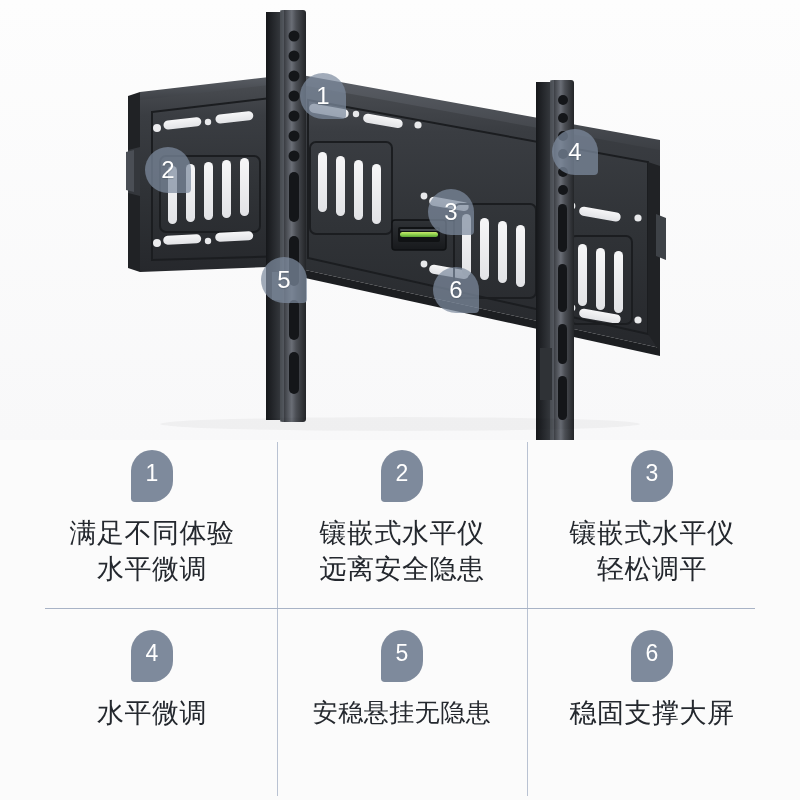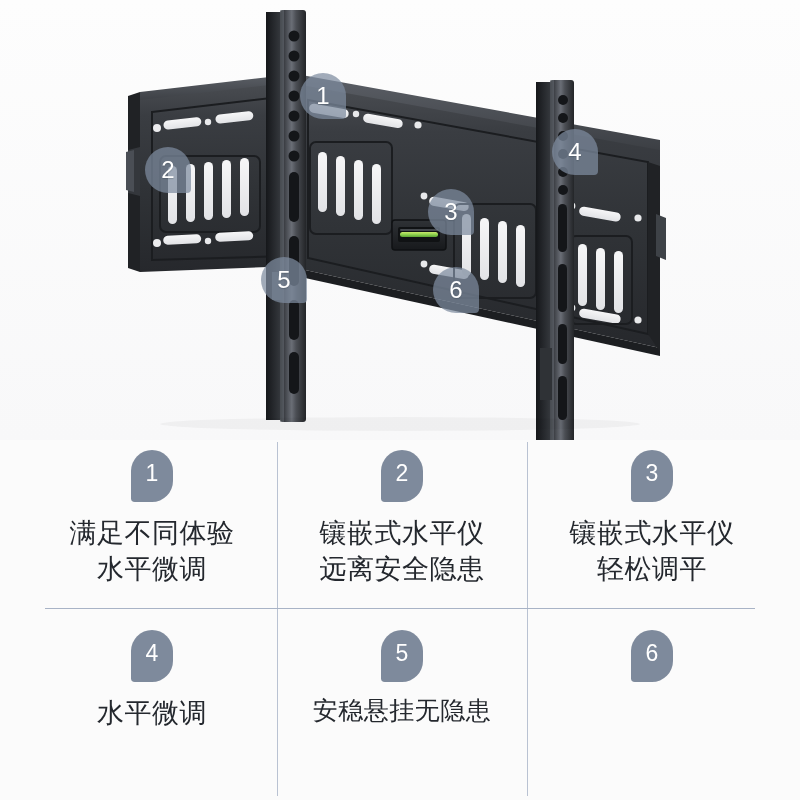--- a/index.html
+++ b/index.html
@@ -51,21 +51,21 @@
   }
   .lines{margin-top:14px;}
   .ln{
     display:block;
     color:#24282e;
     font-size:27px;
     line-height:1.33;
     letter-spacing:.5px;
     white-space:nowrap;
   }
-  .ln.small{font-size:25px;font-family:Liberation Mono, monospace;}
+  .ln.small{font-size:25px;}
 </style>
 </head>
 <body>
 
 <div id="stage">
 
   <div id="product">
     <svg width="800" height="440" viewBox="0 0 800 440" xmlns="http://www.w3.org/2000/svg">
       <defs>
         <linearGradient id="plateFace" x1="0" y1="0" x2="0" y2="1">
@@ -298,17 +298,18 @@
     <div class="cell" style="left:277px;top:190px;">
       <div class="badge">5</div>
       <div class="lines">
         <span class="ln small">安稳悬挂无隐患</span>
       </div>
     </div>
 
     <div class="cell" style="left:527px;top:190px;">
       <div class="badge">6</div>
       <div class="lines">
+        <span class="ln">稳固支撑大屏</span>
       </div>
     </div>
 
   </div>
 </div>
 
 </body></html>

